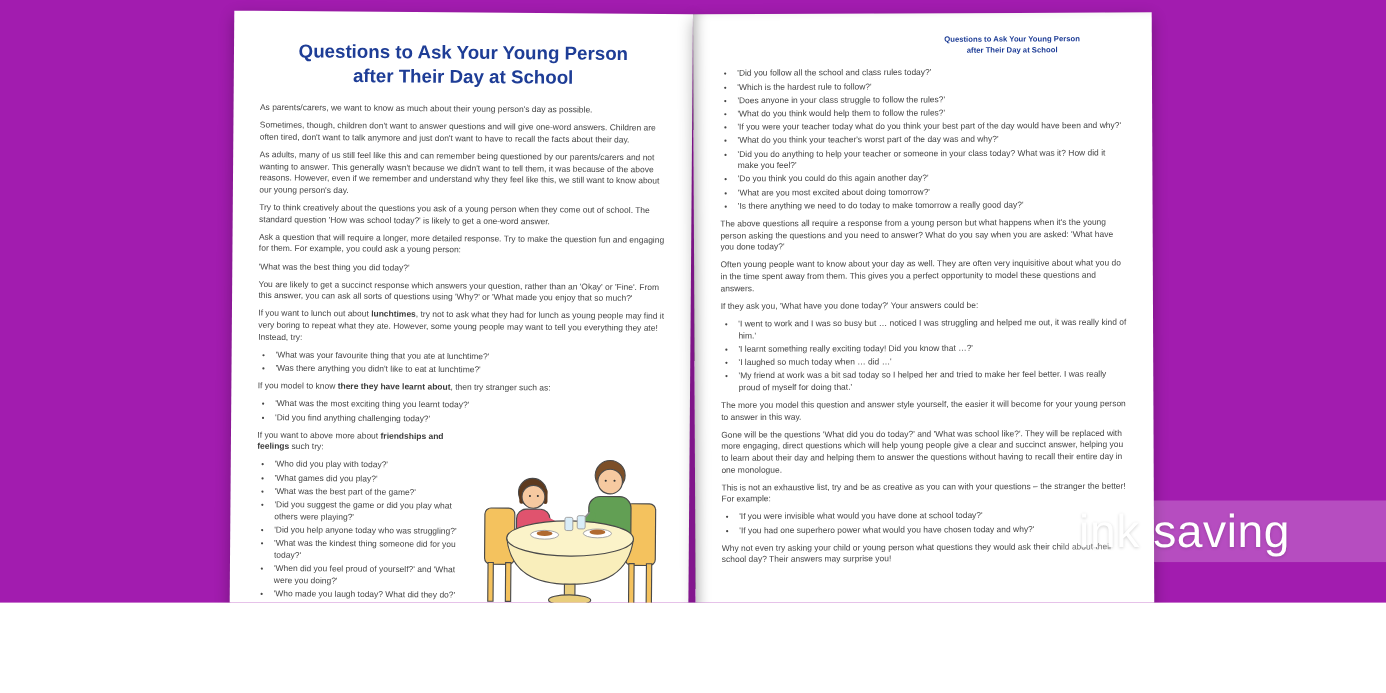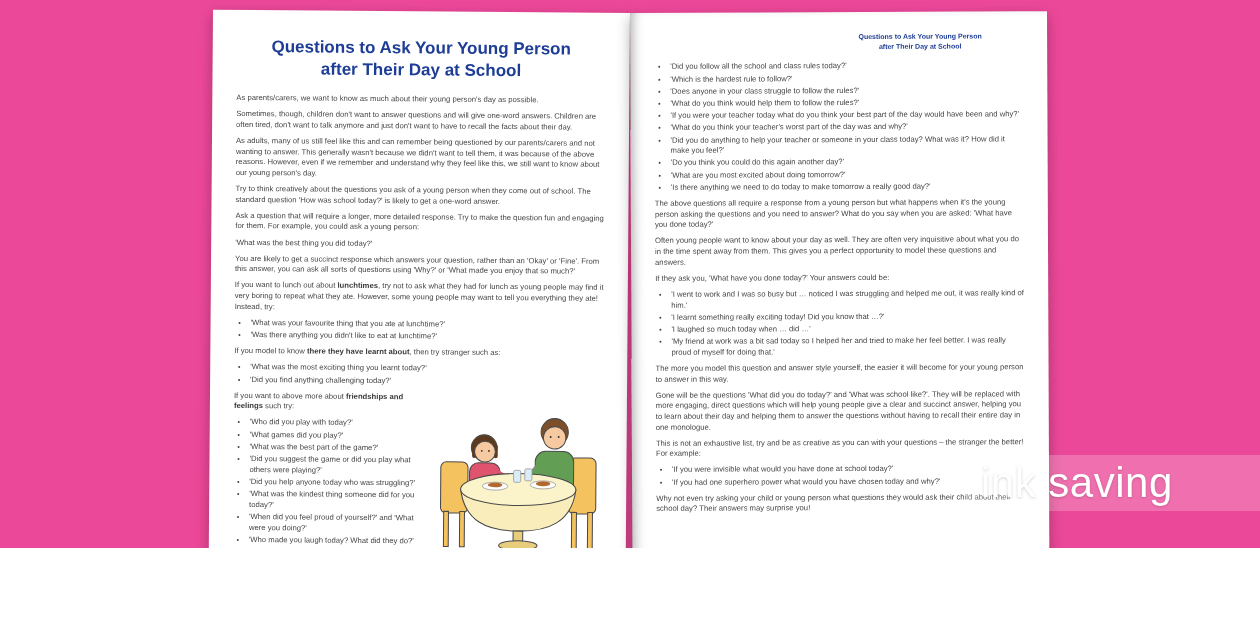--- a/index.html
+++ b/index.html
@@ -1,18 +1,18 @@
 <!DOCTYPE html>
 <html><head>
 <meta charset="utf-8">
 <style>
   html,body{margin:0;padding:0;}
   .screen{
     position:relative;width:1260px;height:548px;overflow:hidden;
-    background:#ec4899;font-family:"Liberation Sans",sans-serif;
+    background:#a21caf;font-family:"Liberation Sans",sans-serif;
   }
   .spread{position:absolute;left:213px;top:13px;width:834px;height:604px;display:flex;}
   .page{
     width:417px;height:604px;background:#ffffff;position:relative;
     box-shadow:0 5px 14px rgba(0,0,0,.30);
   }
   .page-left{transform:rotate(.45deg);transform-origin:top right;}
   .page-right{
     transform:rotate(-.25deg);transform-origin:top left;
     box-shadow:inset 9px 0 12px -7px rgba(0,0,0,.35),0 5px 14px rgba(0,0,0,.30);

